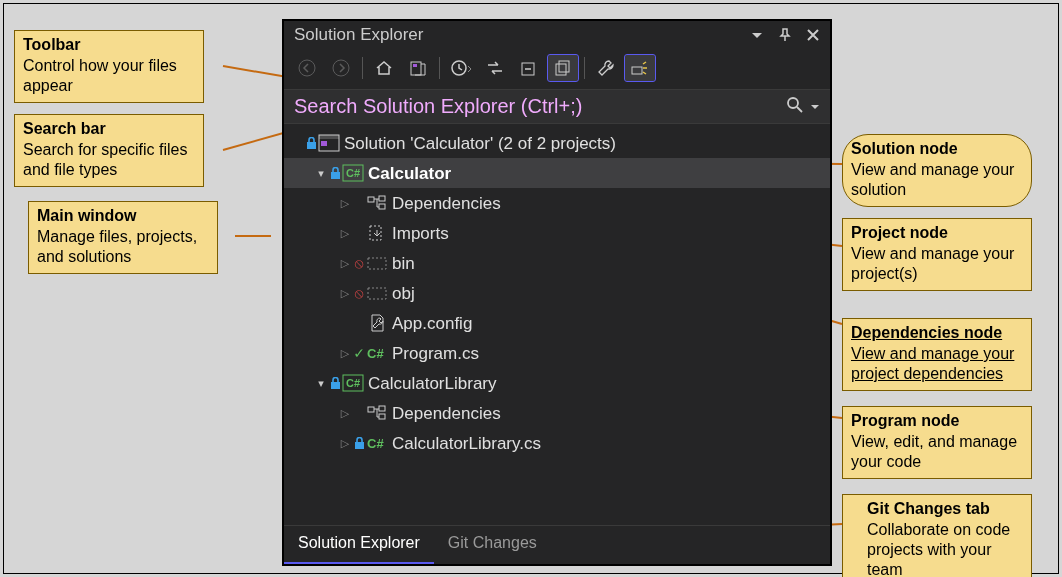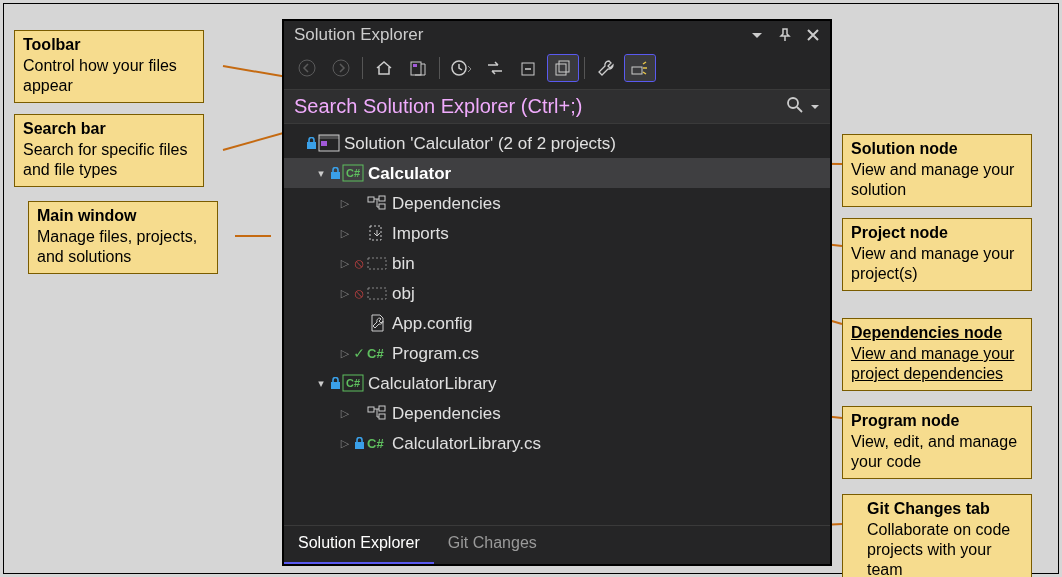--- a/index.html
+++ b/index.html
@@ -212,21 +212,21 @@
   </div>
   <div class="callout" style="left:10px; top:110px;">
     <strong>Search bar</strong>
     <span>Search for specific files and file types</span>
   </div>
   <div class="callout" style="left:24px; top:197px;">
     <strong>Main window</strong>
     <span>Manage files, projects, and solutions</span>
   </div>
 
-  <div class="callout" style="left:838px; top:130px;">
+  <div class="callout" style="left:838px; top:130px;border-radius:26px;">
     <strong>Solution node</strong>
     <span>View and manage your solution</span>
   </div>
   <div class="callout" style="left:838px; top:214px;">
     <strong>Project node</strong>
     <span>View and manage your project(s)</span>
   </div>
   <div class="callout" style="left:838px; top:314px;text-decoration:underline;">
     <strong>Dependencies node</strong>
     <span>View and manage your project dependencies</span>

